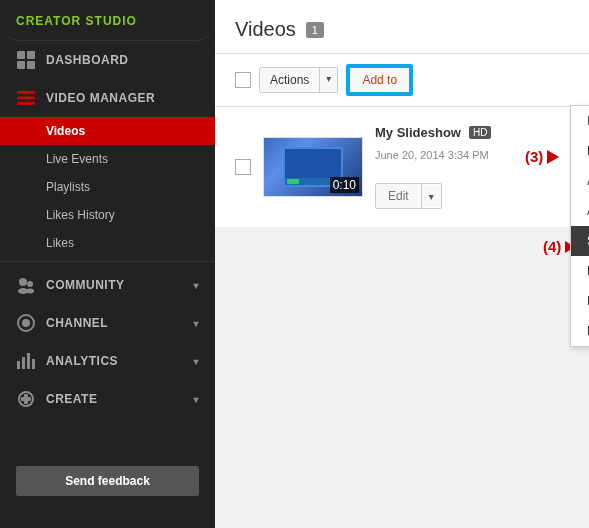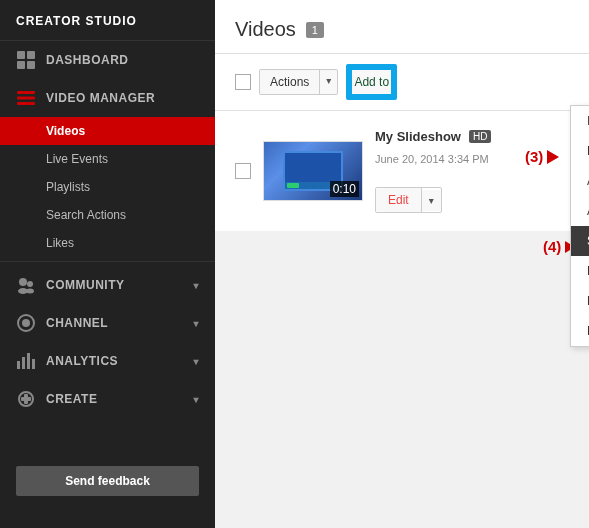--- a/index.html
+++ b/index.html
@@ -11,25 +11,26 @@
       min-width: 215px;
       background: #222;
       color: #aaa;
       display: flex;
       flex-direction: column;
       height: 528px;
       overflow: hidden;
     }
     .sidebar-brand {
       padding: 14px 16px 12px;
-      color: #ffffff;
+      color: #84cc16;
       font-size: 12px;
       font-weight: bold;
       letter-spacing: 1px;
       border-bottom: 1px solid #333;
+      border-radius: 20px;
     }
     .sidebar-nav-item {
       display: flex;
       align-items: center;
       padding: 9px 16px;
       color: #bbb;
       cursor: pointer;
       font-size: 12px;
       font-weight: bold;
       letter-spacing: 0.5px;
@@ -157,27 +158,27 @@
       font-size: 12px;
       color: #333;
     }
     .actions-btn-caret {
       padding: 5px 6px;
       border-left: 1px solid #ccc;
       font-size: 10px;
       color: #555;
     }
     .add-to-btn {
-      padding: 5px 2px;
-      border: 6px solid #0ea5e9;
+      padding: 5px 12px;
+      border: 4px solid #0ea5e9;
       background: #f8f8f8;
       cursor: pointer;
       border-radius: 2px;
       font-size: 12px;
-      color: #14532d;
+      color: #c2410c;
     }
 
     
     .video-list { padding: 10px 20px; }
     .video-row {
       display: flex;
       align-items: center;
       gap: 12px;
       padding: 8px 0;
       position: relative;
@@ -237,21 +238,21 @@
       border: 1px solid #ccc;
       border-radius: 2px;
       overflow: hidden;
       display: inline-flex;
       position: relative;
     }
     .edit-btn-label {
       padding: 5px 12px;
       background: #f8f8f8;
       font-size: 12px;
-      color: #ef4444;
+      color: #737373;
       cursor: pointer;
       border-right: 1px solid #ccc;
     }
     .edit-btn-caret {
       padding: 5px 7px;
       background: #f8f8f8;
       font-size: 10px;
       color: #555;
       cursor: pointer;
     }
@@ -375,21 +376,21 @@
         <rect x="0" y="5.5" width="18" height="3" rx="1"></rect>
         <rect x="0" y="11" width="18" height="3" rx="1"></rect>
       </svg>
     </span>
     <span>VIDEO MANAGER</span>
   </div>
 
   <div class="sidebar-sub-item active">Videos</div>
   <div class="sidebar-sub-item">Live Events</div>
   <div class="sidebar-sub-item">Playlists</div>
-  <div class="sidebar-sub-item">Search Actions</div>
+  <div class="sidebar-sub-item">Likes History</div>
   <div class="sidebar-sub-item">Likes</div>
 
   <div class="divider"></div>
 
   <div class="sidebar-nav-item section-header">
     <span class="left-part">
       <span class="sidebar-nav-icon">
         <svg width="18" height="18" viewBox="0 0 18 18" fill="#888">
           <circle cx="6" cy="6" r="4"></circle>
             <circle cx="13" cy="8" r="3"></circle>

